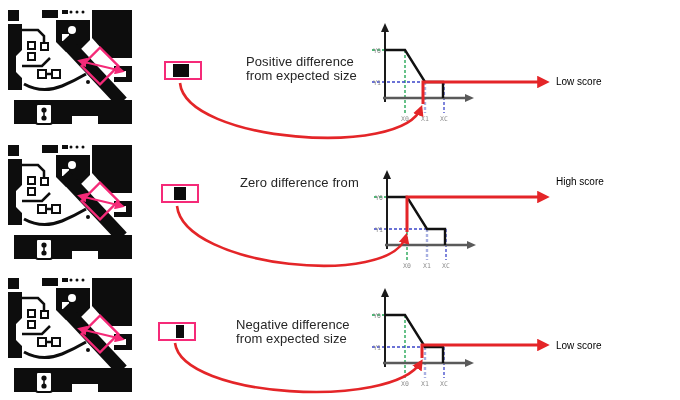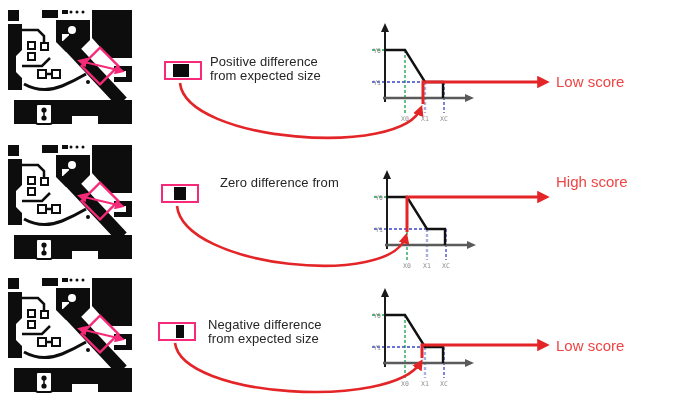--- a/index.html
+++ b/index.html
@@ -3,24 +3,24 @@
 <meta charset="utf-8">
 <style>
   html,body{margin:0;padding:0;}
   body{
     width:680px;height:400px;position:relative;overflow:hidden;
     background:#ffffff;font-family:"Liberation Sans",sans-serif;
   }
   .abs{position:absolute;}
   .pcb-tile{width:124px;height:120px;}
   .desc-text{
-    font-size:13px;line-height:14px;color:#262626;letter-spacing:0.1px;
+    font-size:13px;line-height:14px;color:#262626;letter-spacing:0.1px;margin-left:36px;
   }
   .score-text{
-    font-size:15px;line-height:17px;color:#ef4444;
+    font-size:10px;line-height:17px;color:#000000;
   }
   .sample-box{
     width:38px;height:19px;background:#ffffff;border:2px solid #f52a78;
     box-sizing:border-box;
   }
   .marker-black{
     position:absolute;top:1px;height:13px;background:#0b0b0b;
   }
   svg text{font-family:"DejaVu Sans Mono",monospace;}
   #red-overlay{left:0;top:0;pointer-events:none;}
@@ -108,24 +108,24 @@
   <div class="marker-black" style="width: 12px; left: 11px;"></div>
 </div>
 <div class="abs sample-box" style="left:158px;top:322px">
   <div class="marker-black" style="width: 8px; left: 16px;"></div>
 </div>
 
 <div class="abs desc-text" style="left:210px;top:55px">
   <div>Positive difference</div>
   <div>from expected size</div>
 </div>
-<div class="abs desc-text" style="left:220px;top:176px">
+<div class="abs desc-text" style="left:204px;top:176px">
   <div>Zero difference from</div>
 </div>
-<div class="abs desc-text" style="left:208px;top:318px">
+<div class="abs desc-text" style="left:200px;top:318px">
   <div>Negative difference</div>
   <div>from expected size</div>
 </div>
 
 <svg class="abs" style="left:350px;top:10px" width="130" height="125" viewBox="0 0 130 125">
   <use href="#score-graph"></use>
   <text x="31" y="42.5" text-anchor="end" font-size="6.5" fill="#8f8f8f">Y0</text>
   <text x="31" y="74.5" text-anchor="end" font-size="6.5" fill="#8f8f8f">Y1</text>
   <text x="55" y="111" text-anchor="middle" font-size="6.5" fill="#8f8f8f">X0</text>
   <text x="75" y="111" text-anchor="middle" font-size="6.5" fill="#8f8f8f">X1</text>

